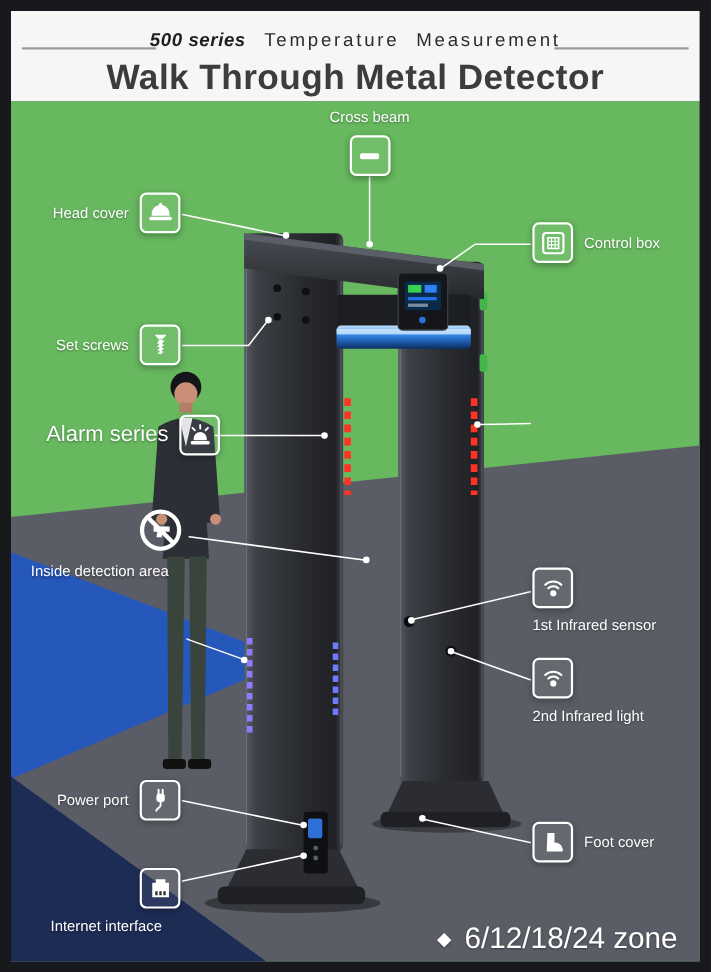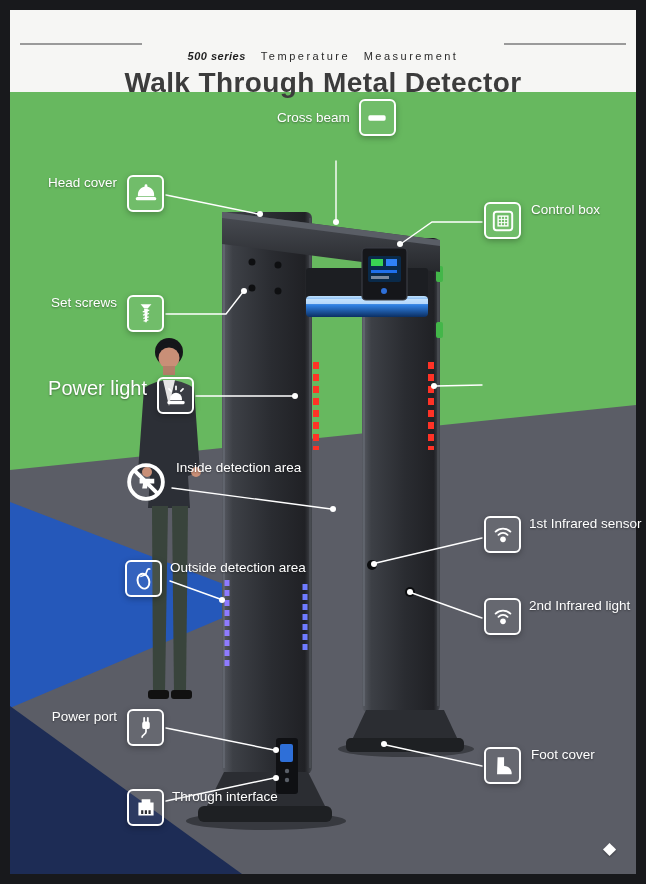--- a/index.html
+++ b/index.html
@@ -7,37 +7,37 @@
   body{width:646px;height:884px}
   .stage{position:relative;width:646px;height:884px;background:#18191c;overflow:hidden;
          font-family:"Liberation Sans",sans-serif;color:#fff}
   .scene{position:absolute;left:0;top:0;z-index:1;pointer-events:none}
 
   
   .header{position:absolute;left:10px;top:10px;width:626px;height:82px;background:#f6f6f4;z-index:3;text-align:center}
   .rule{position:absolute;top:33px;height:2px;background:#9a9a9a;width:122px}
   .rule-left{left:10px}
   .rule-right{right:10px}
-  .series-line{padding-top:40px;font-size:11px;color:#1e1e1e;line-height:1.1}
+  .series-line{padding-top:18px;font-size:17px;color:#1e1e1e;line-height:1.1}
   .series{font-style:italic;font-weight:bold;letter-spacing:.5px}
   .series-suffix{margin-left:12px;letter-spacing:2.5px;word-spacing:8px;color:#2b2b2b}
-  .poster-title{margin-top:5px;font-size:28px;font-weight:bold;color:#3c3c3c;letter-spacing:.4px}
+  .poster-title{margin-top:5px;font-size:32px;font-weight:bold;color:#3c3c3c;letter-spacing:.4px}
 
   
-  .label{position:absolute;z-index:2;display:flex;gap:10px;font-size:13.5px;
+  .label{position:absolute;z-index:2;display:flex;align-items:center;gap:10px;font-size:13.5px;
          text-shadow:0 1px 2px rgba(0,0,0,.4)}
   .label .txt{white-space:nowrap}
   .label-left .txt{flex:1;text-align:right}
   .icon-box{flex:0 0 auto;width:37px;height:37px;border:2px solid #fff;border-radius:6px;
             display:flex;align-items:center;justify-content:center;background:rgba(255,255,255,.07);
             box-shadow:0 2px 6px rgba(0,0,0,.28)}
   .icon-box svg{display:block}
   .icon-circle{flex:0 0 auto;width:44px;height:44px;display:flex;align-items:center;justify-content:center}
-  .stack{flex-direction:row;align-items:flex-start;gap:8px}
-  .center-stack{flex-direction:row;align-items:center;gap:9px}
+  .stack{flex-direction:column;align-items:flex-start;gap:8px}
+  .center-stack{flex-direction:column;align-items:center;gap:9px}
   .big{font-size:20px}
 
   .zones{position:absolute;z-index:2;right:30px;top:838px;font-size:27px;display:flex;align-items:center;gap:12px;
          text-shadow:0 1px 2px rgba(0,0,0,.4)}
   .zones .diamond{font-size:17px}
 </style>
 </head>
 <body>
 
 <div class="stage">
@@ -216,21 +216,21 @@
     <span class="icon-box">
       <svg width="26" height="26" viewBox="0 0 24 24">
         <path d="M7 3h10l-3 3.5h-4z" fill="#fff"></path>
         <path d="M10.2 7h3.6l-1.1 12.5h-1.4z" fill="#fff"></path>
         <path d="M9 10l6-1.6M9.2 13l5.6-1.5M9.5 16l5-1.4M9.8 18.6l4.4-1.2" stroke="#fff" stroke-width="1.1"></path>
       </svg>
     </span>
   </div>
 
   <div class="label label-left big" style="left:42px;top:377px;width:152px">
-    <span class="txt">Power light</span>
+    <span class="txt">Alarm series</span>
     <span class="icon-box">
       <svg width="26" height="26" viewBox="0 0 24 24">
         <path d="M6.5 14.5a5.5 5.5 0 0 1 11 0v1.5h-11z" fill="#fff"></path>
         <rect x="4" y="16.5" width="16" height="3" rx="1.2" fill="#fff"></rect>
         <path d="M12 3v3M5.5 5.5l2 2M18.5 5.5l-2 2" stroke="#fff" stroke-width="1.6" stroke-linecap="round"></path>
       </svg>
     </span>
   </div>
 
 
@@ -249,30 +249,20 @@
     <span class="icon-box">
       <svg width="26" height="26" viewBox="0 0 24 24">
         <circle cx="12" cy="16" r="2.6" fill="#fff"></circle>
         <path d="M7.8 11.8a6 6 0 0 1 8.4 0" stroke="#fff" stroke-width="1.7" fill="none" stroke-linecap="round"></path>
         <path d="M5.2 8.9a9.6 9.6 0 0 1 13.6 0" stroke="#fff" stroke-width="1.7" fill="none" stroke-linecap="round"></path>
       </svg>
     </span>
     <span class="txt">1st Infrared sensor</span>
   </div>
 
-  <div class="label stack" style="left:28px;top:560px;width:180px">
-    <span class="icon-box" style="margin-left:97px">
-      <svg width="26" height="26" viewBox="0 0 24 24">
-        <ellipse cx="11.5" cy="14" rx="5.3" ry="7" fill="none" stroke="#fff" stroke-width="1.8" transform="rotate(-18 11.5 14)"></ellipse>
-        <path d="M13.6 7.5 15 3.8q.6-1.6 2.3-1" stroke="#fff" stroke-width="1.5" fill="none" stroke-linecap="round"></path>
-        <path d="M9.2 9.6l4.4-1.6" stroke="#fff" stroke-width="1.4" stroke-linecap="round"></path>
-      </svg>
-    </span>
-    <span class="txt">Outside detection area</span>
-  </div>
 
   <div class="label stack" style="left:484px;top:598px">
     <span class="icon-box">
       <svg width="26" height="26" viewBox="0 0 24 24">
         <circle cx="12" cy="16" r="2.6" fill="#fff"></circle>
         <path d="M7.8 11.8a6 6 0 0 1 8.4 0" stroke="#fff" stroke-width="1.7" fill="none" stroke-linecap="round"></path>
         <path d="M5.2 8.9a9.6 9.6 0 0 1 13.6 0" stroke="#fff" stroke-width="1.7" fill="none" stroke-linecap="round"></path>
       </svg>
     </span>
     <span class="txt">2nd Infrared light</span>
@@ -298,20 +288,21 @@
     <span class="txt">Foot cover</span>
   </div>
 
   <div class="label stack" style="left:46px;top:789px;width:150px">
     <span class="icon-box" style="margin-left:81px">
       <svg width="26" height="26" viewBox="0 0 24 24">
         <path d="M8 4h8v3h3v12H5V7h3z" fill="#fff"></path>
         <path d="M7.5 14h2v3.5h-2zM10.9 14h2v3.5h-2zM14.3 14h2v3.5h-2z" fill="#2b2d32"></path>
       </svg>
     </span>
-    <span class="txt">Through interface</span>
+    <span class="txt">Internet interface</span>
   </div>
 
   <div class="zones">
     <span class="diamond">◆</span>
+    <span class="txt">6/12/18/24 zone</span>
   </div>
 
 </div>
 
 </body></html>

